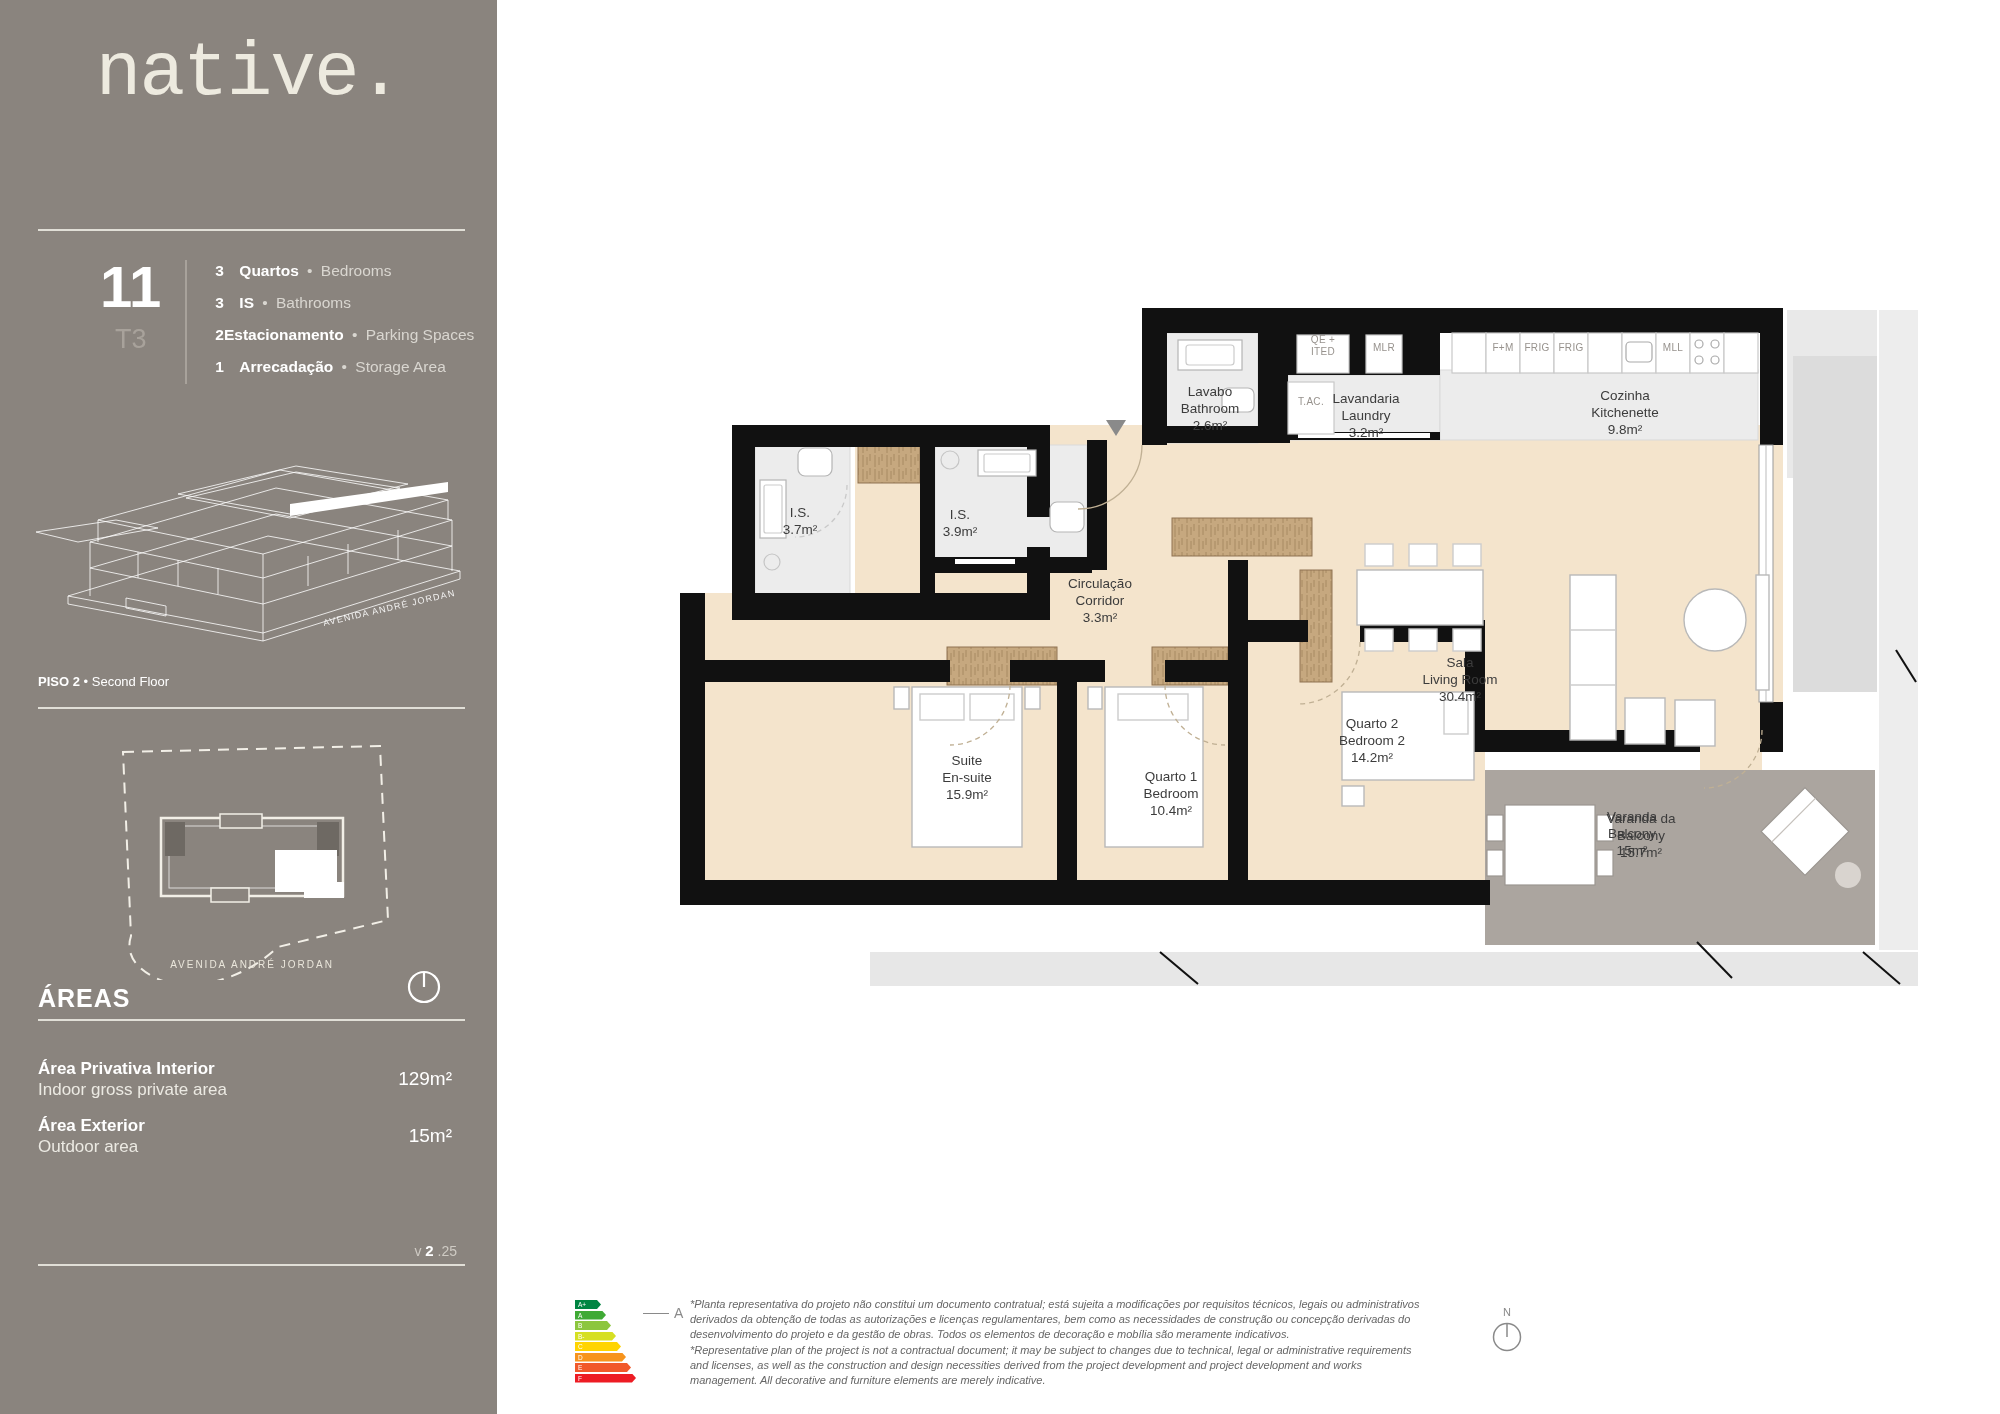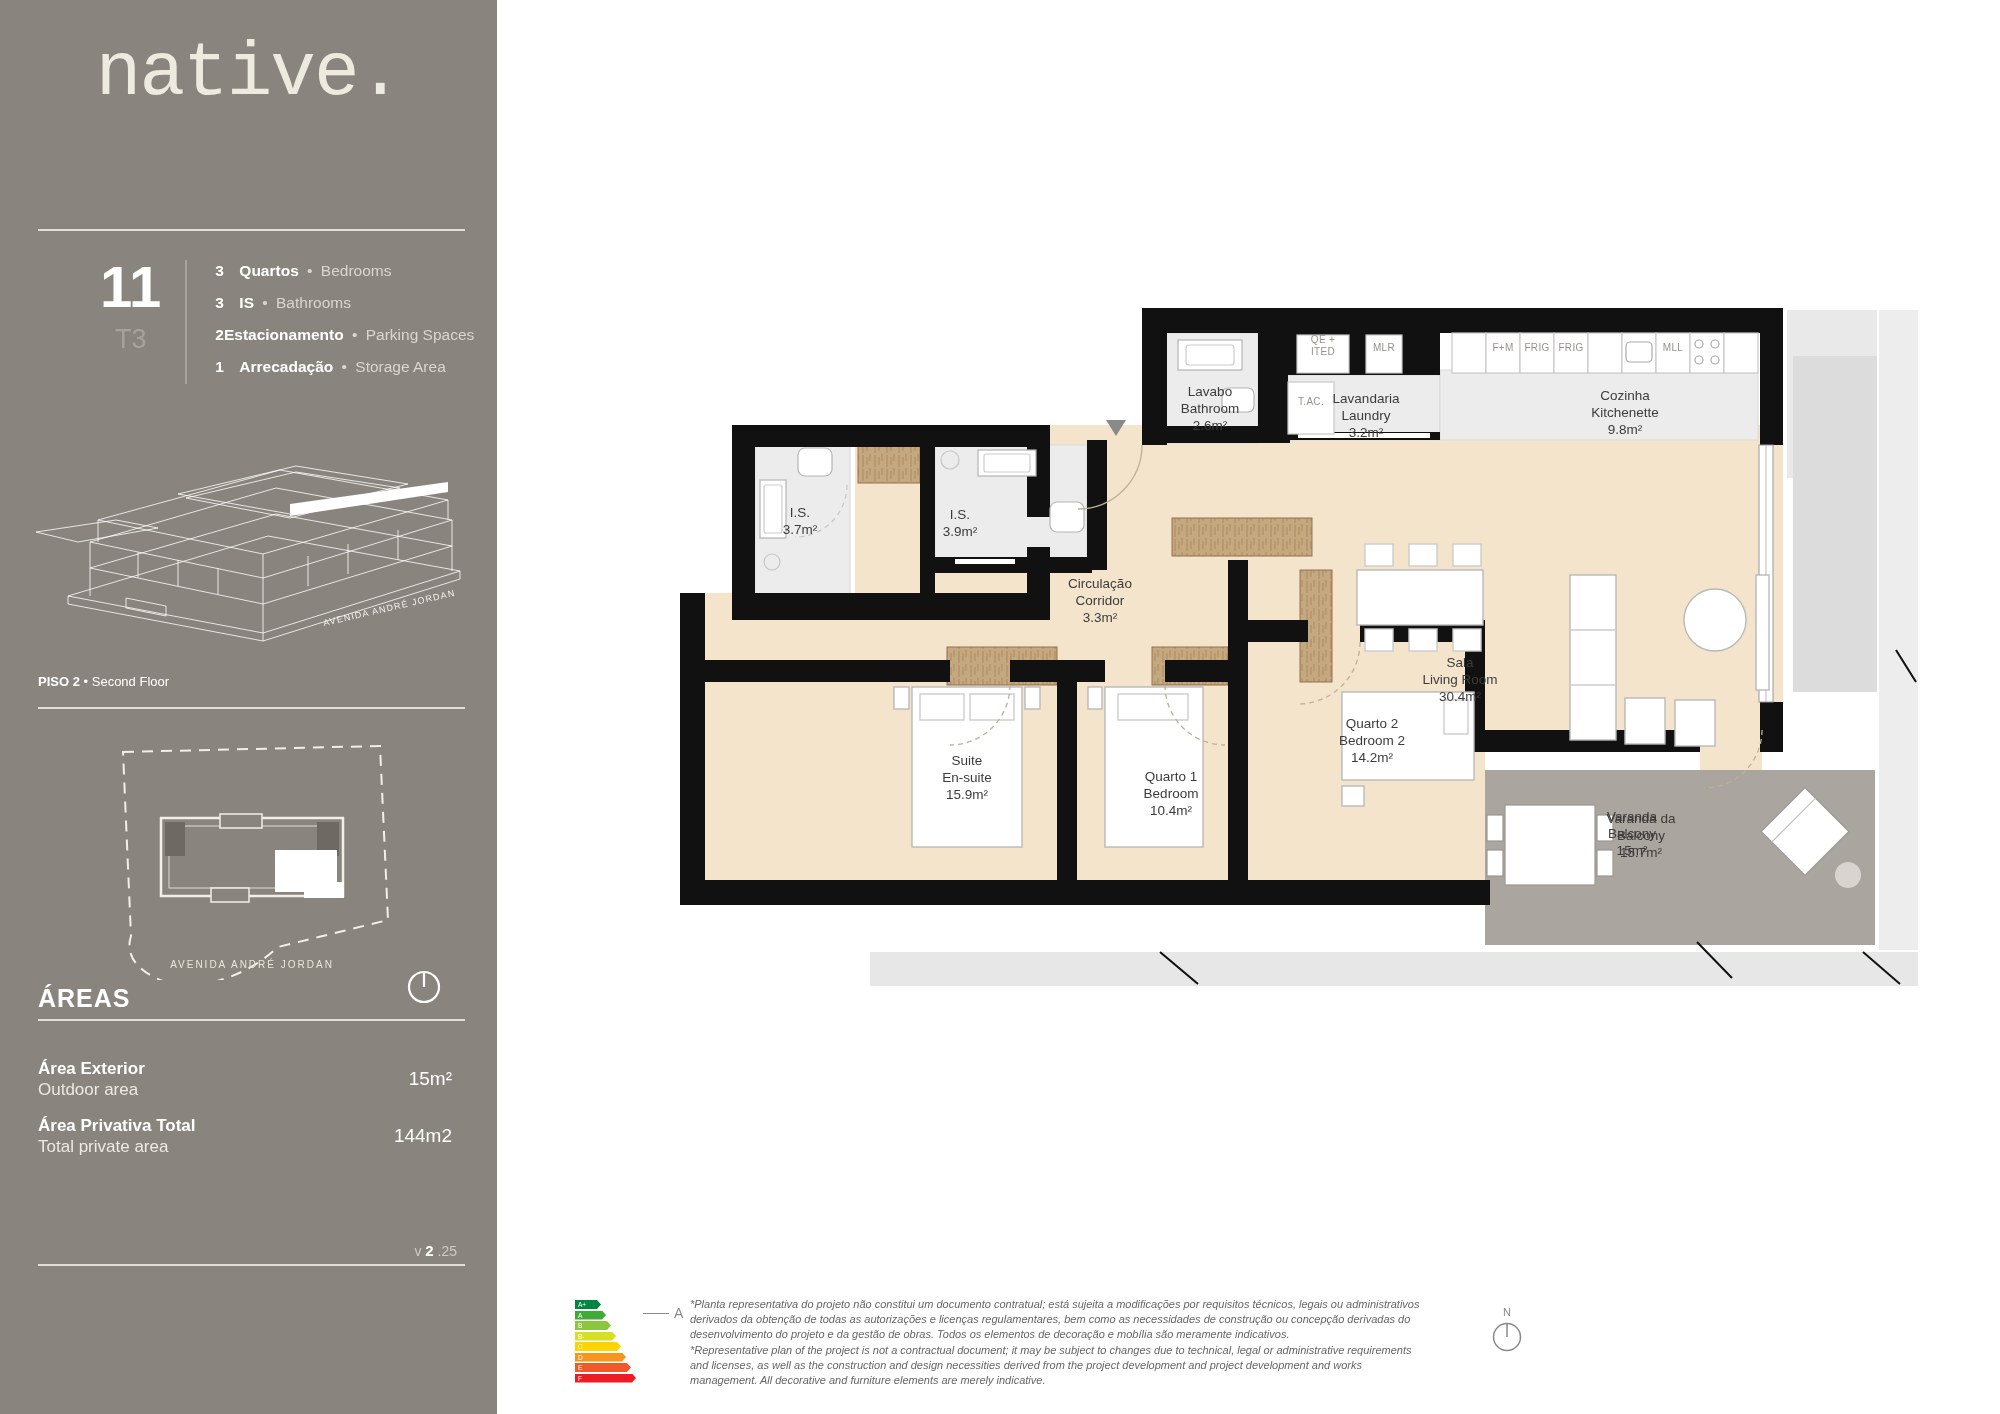--- a/index.html
+++ b/index.html
@@ -125,28 +125,28 @@
 
     <div class="areas-title">ÁREAS</div>
     <svg class="areas-icon" width="40" height="42" viewBox="0 0 40 42">
       <circle cx="20" cy="23" r="15" fill="none" stroke="#fff" stroke-width="2.2"></circle>
       <line x1="20" y1="8" x2="20" y2="23" stroke="#fff" stroke-width="2.2"></line>
     </svg>
     <div class="rule" style="top:1019px"></div>
 
     <div class="area-rows" id="area-rows">
         <div class="area-row">
+          <div class="pt">Área Privativa Interior</div>
+          <div class="en">Indoor gross private area</div>
+          <div class="value">129m²</div>
+        </div>
+        <div class="area-row">
           <div class="pt">Área Exterior</div>
           <div class="en">Outdoor area</div>
           <div class="value">15m²</div>
-        </div>
-        <div class="area-row">
-          <div class="pt">Área Privativa Total</div>
-          <div class="en">Total private area</div>
-          <div class="value">144m2</div>
         </div>
       </div>
 
     <div class="version">
       <span>v</span>
       <b>2</b>
       <span>.25</span>
     </div>
     <div class="rule" style="top:1264px"></div>
 

